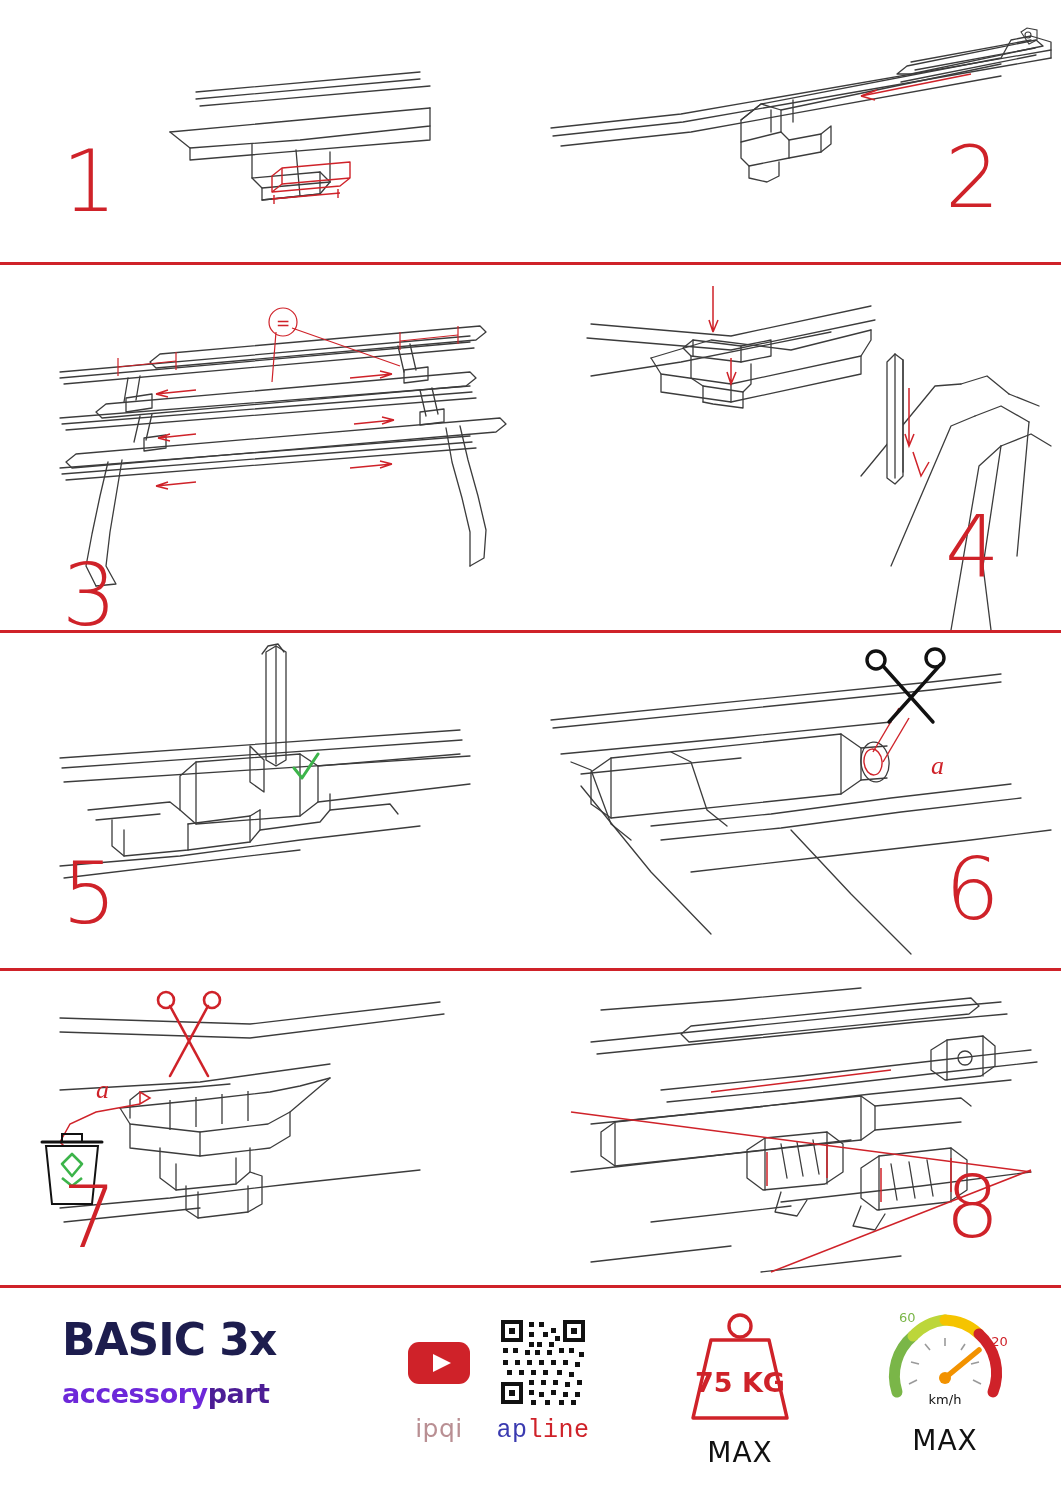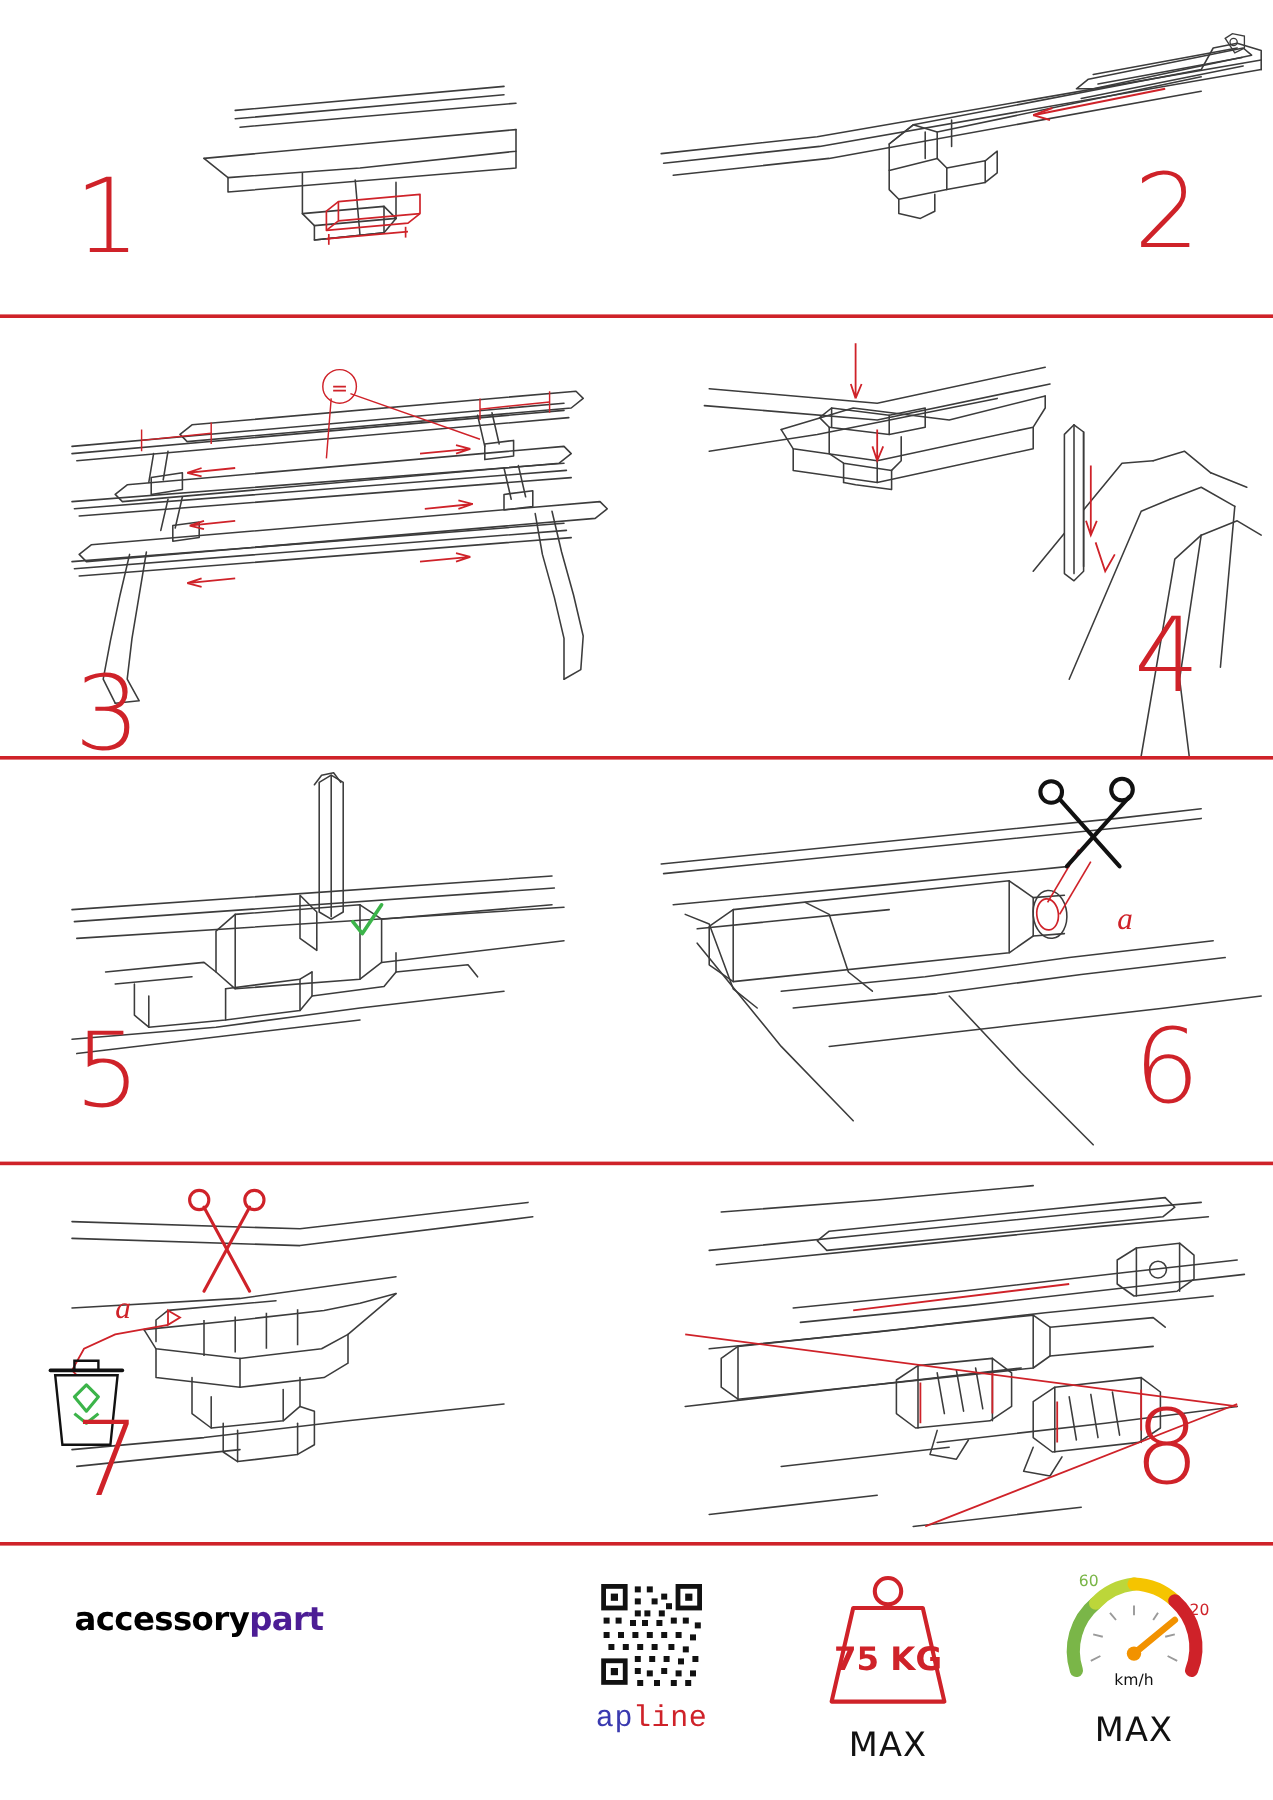--- a/index.html
+++ b/index.html
@@ -70,21 +70,21 @@
     color: #1d1d4e;
   }
   .brand-sub {
     margin-top: 18px;
     font-family: "DejaVu Sans", sans-serif;
     font-weight: bold;
     font-size: 27px;
     letter-spacing: -0.5px;
     line-height: 1;
   }
-  .brand-sub .s1 { color: #000000; }
+  .brand-sub .s1 { color: #6d28d9; }
   .brand-sub .s2 { color: #4c1d95; }
 
   .logo-item {
     position: absolute;
     text-align: center;
   }
   .logo-cap {
     font-family: "DejaVu Sans", sans-serif;
     font-size: 25px;
     letter-spacing: 0.5px;
@@ -446,26 +446,36 @@
         <path d="M236 180 L236 214 M296 172 L296 206"></path>
         <path d="M350 196 L350 230 M420 186 L420 220"></path>
       </g>
     </svg>
     <div class="step-num" style="left:414px;top:192px">8</div>
   </div>
 
   <div class="footer">
 
     <div class="brand-block">
+      <div class="brand-title">
+        <span>BASIC 3</span><span class="x">x</span>
+      </div>
       <div class="brand-sub">
         <span class="s1">accessory</span><span class="s2">part</span>
       </div>
     </div>
 
 
+    <div class="logo-item" style="left:396px;top:48px;width:86px">
+      <svg width="66" height="48" viewBox="0 0 66 48">
+        <rect x="2" y="4" width="62" height="42" rx="11" fill="#cf2229"></rect>
+        <path d="M27 16 L45 25 L27 34 Z" fill="#fff"></path>
+      </svg>
+      <div class="logo-cap cap-ipqi" style="margin-top:26px">ipqi</div>
+    </div>
 
     <div class="logo-item" style="left:478px;top:28px;width:130px">
       <svg width="88" height="88" viewBox="0 0 88 88">
         <rect x="0" y="0" width="88" height="88" fill="#fff"></rect>
         <g fill="#111">
           <rect x="2" y="2" width="22" height="22"></rect>
             <rect x="64" y="2" width="22" height="22"></rect>
             <rect x="2" y="64" width="22" height="22"></rect>
         </g>
         <g fill="#fff">

